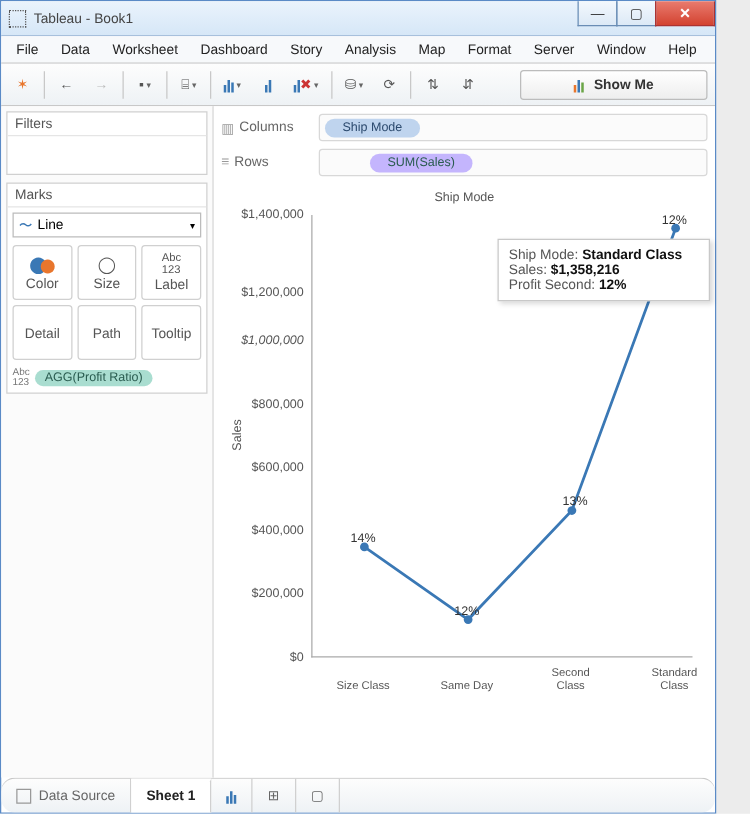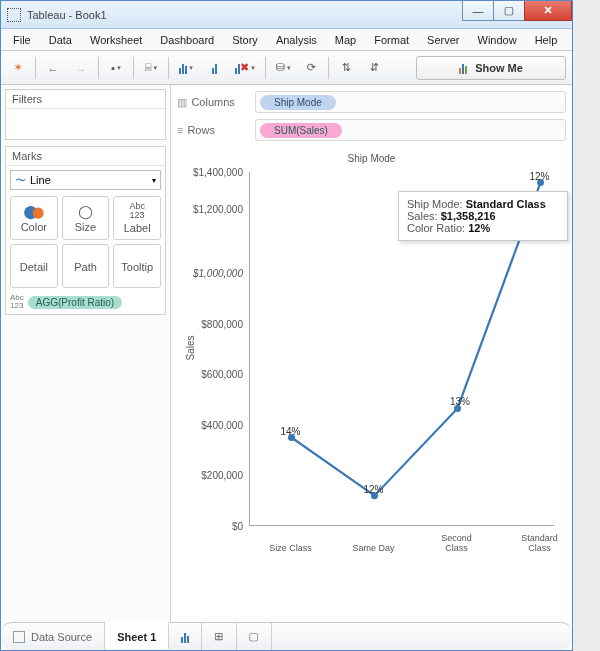--- a/index.html
+++ b/index.html
@@ -27,39 +27,39 @@
   .panel { border:1px solid #d0d0d0; background:#fff; }
   .panel-h { padding:3px 6px; color:#555; border-bottom:1px solid #e5e5e5; }
   .panel-b { min-height:30px; padding:4px; }
   .marks-select { width:100%; height:20px; border:1px solid #bcbcbc; display:flex; align-items:center; padding:0 4px; gap:4px; }
   .marks-select .dd { margin-left:auto; font-size:8px; }
   .mark-cards { display:grid; grid-template-columns: repeat(3,1fr); gap:4px; }
   .mark-card { border:1px solid #d0d0d0; border-radius:3px; height:44px; display:flex; flex-direction:column; align-items:center; justify-content:center; gap:2px; color:#555; font-size:10px; }
   .pill { display:inline-flex; align-items:center; border-radius:10px; padding:1px 8px; font-size:10px; }
   .pill-agg { background:#a9ddd0; color:#2a5c50; }
   .pill-dim { background:#bfd4ee; color:#2c4a6e; border-radius:10px; padding:2px 14px; }
-  .pill-meas { background:#f9a8d4; color:#2a5c50; border-radius:10px; padding:2px 14px; }
+  .pill-meas { background:#c4b5fd; color:#2a5c50; border-radius:10px; padding:2px 14px;margin-left:36px; }
   
   .workarea { flex:1; display:flex; flex-direction:column; background:#fff; }
   .shelves { padding:6px; display:flex; flex-direction:column; gap:6px; }
   .shelf { display:flex; align-items:center; gap:8px; }
   .shelf-label { display:flex; align-items:center; gap:4px; width:70px; color:#666; }
   .shelf-drop { flex:1; border:1px solid #d8d8d8; border-radius:3px; height:22px; display:flex; align-items:center; padding:0 4px; background:#fbfbfb; }
   
   .chart-wrap { flex:1; position:relative; padding: 6px 8px 4px 8px; }
   .chart-title { text-align:center; color:#555; font-size:10px; margin-bottom:2px;}
   .chart { position:relative; width:100%; height:400px; }
   .plot { position:absolute; left:70px; right:10px; top:6px; bottom:40px; border-left:1px solid #aaa; border-bottom:1px solid #aaa; }
   .ylabel { position:absolute; left:0; top:50%; transform: translateY(-50%) rotate(-90deg); transform-origin:left top; color:#555; font-size:10px; left:6px; top:200px; }
   .ytick { position:absolute; left:0; width:70px; text-align:right; color:#555; font-size:10px; padding-right:6px; transform:translateY(-50%); }
   .xtick { position:absolute; bottom:12px; width:60px; text-align:center; color:#555; font-size:9px; line-height:1.1; transform:translateX(-50%); }
   .tooltip { position:absolute; right:4px; top:44px; width:170px; background:#fff; border:1px solid #c8c8c8; box-shadow:2px 2px 4px rgba(0,0,0,0.15); padding:6px 8px; font-size:10px; color:#555; }
   .tooltip b{ color:#111; font-weight:bold; }
   .datalabel { position:absolute; font-size:10px; color:#333; transform:translate(-50%,-110%); }
-  .footer { height:28px; border-top:1px solid #c8c8c8; display:flex; background:linear-gradient(#fdfdfd,#eef2f5);border-radius:11px; }
+  .footer { height:28px; border-top:1px solid #c8c8c8; display:flex; align-items:center; background:linear-gradient(#fdfdfd,#eef2f5);border-radius:11px; }
   .ftab { height:100%; display:flex; align-items:center; padding:0 12px; border-right:1px solid #d0d0d0; color:#666; gap:6px; }
   .ftab.active { background:#fff; border-top:2px solid #fff; color:#222; font-weight:600; margin-top:-1px; }
   .tiny-ic { width:12px; height:12px; border:1px solid #999; }
   .tiny-bar { display:inline-flex; gap:1px; align-items:flex-end; height:12px; }
   .tiny-bar span{ width:2px; background:#3a78b5; }
   svg.line { position:absolute; left:0; top:0; width:100%; height:100%; overflow:visible; }
   .pt { fill:#3a78b5; }
   .ln { fill:none; stroke:#3a78b5; stroke-width:2.2; }
   .card-ic { font-size:13px; }
 </style>
@@ -225,38 +225,38 @@
                 <circle cx="207.5" cy="236.42142857142858" r="3.5" class="pt"></circle>
                 <circle cx="290.5" cy="10.565382857142822" r="3.5" class="pt"></circle>
               </svg>
           </div>
         <div class="ytick" style="top: 360px;">$0</div>
             <div class="ytick" style="top: 309.429px;">$200,000</div>
             <div class="ytick" style="top: 258.857px;">$400,000</div>
             <div class="ytick" style="top: 208.286px;">$600,000</div>
             <div class="ytick" style="top: 157.714px;">$800,000</div>
             <div class="ytick" style="top: 107.143px; font-style: italic;">$1,000,000</div>
-            <div class="ytick" style="top: 43px;">$1,200,000</div>
+            <div class="ytick" style="top: 68px;">$1,200,000</div>
             <div class="ytick" style="top: 6px;">$1,400,000</div>
             <div class="xtick" style="left: 111.5px; white-space: pre;">Size Class</div>
             <div class="xtick" style="left: 194.5px; white-space: pre;">Same Day</div>
             <div class="xtick" style="left: 277.5px; white-space: pre;">Second
 Class</div>
             <div class="xtick" style="left: 360.5px; white-space: pre;">Standard
 Class</div>
             <div class="datalabel" style="left: 111.5px; top: 271.5px;">14%</div>
             <div class="datalabel" style="left: 194.5px; top: 329.657px;">12%</div>
             <div class="datalabel" style="left: 281px; top: 242.421px;">13%</div>
             <div class="datalabel" style="left: 360.5px; top: 16.5654px;">12%</div>
           </div>
 
         <div class="tooltip">
           <div><span>Ship Mode:</span> <b>Standard Class</b></div>
           <div><span>Sales:</span> <b>$1,358,216</b></div>
-          <div><span>Color Ratio:</span> <b>12%</b></div>
+          <div><span>Profit Second:</span> <b>12%</b></div>
         </div>
       </div>
     </div>
   </div>
 
   <div class="footer">
     <div class="ftab">
       <span class="tiny-ic"></span>
       <span>Data Source</span>
     </div>

